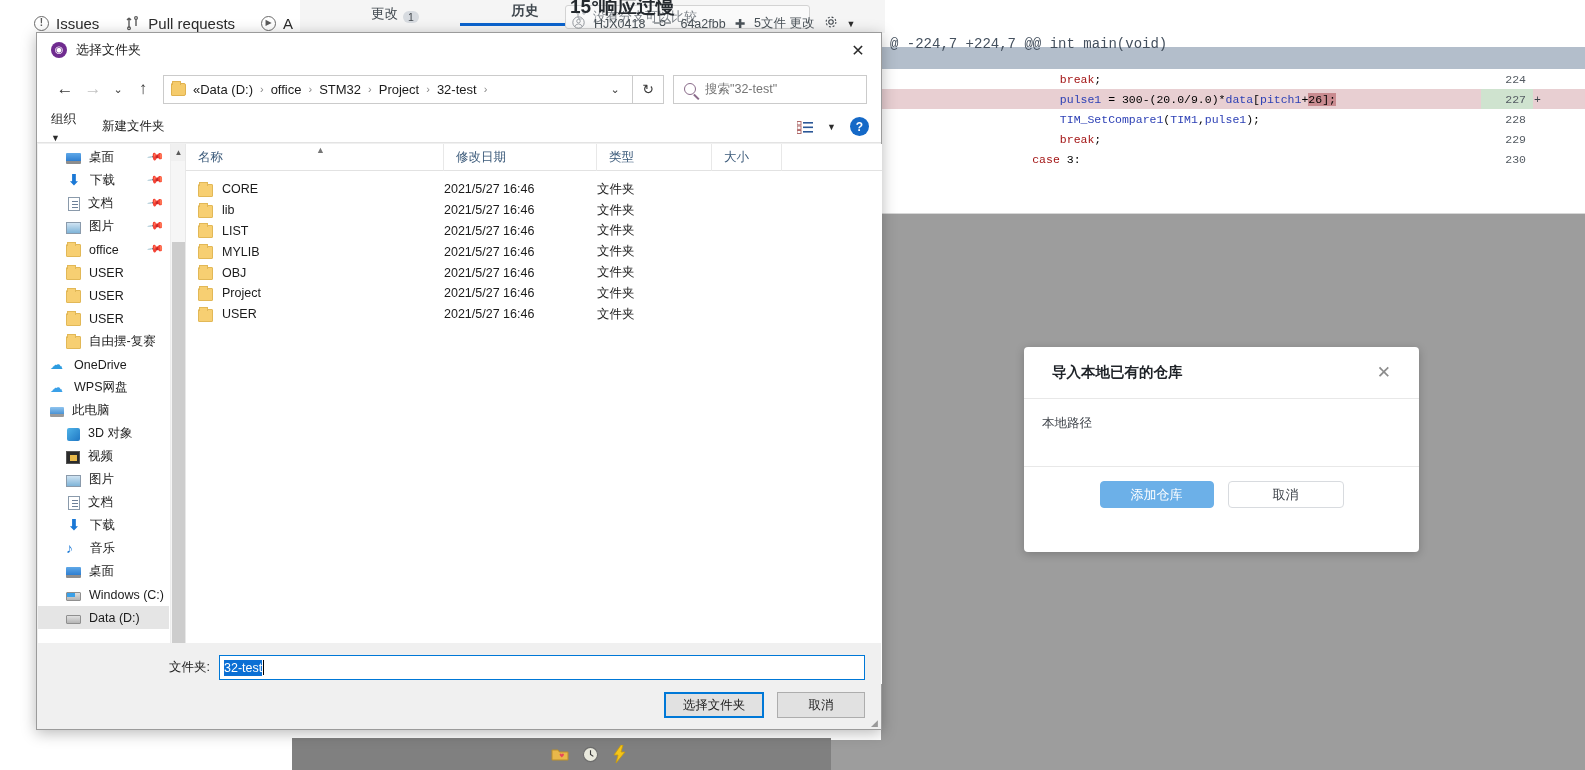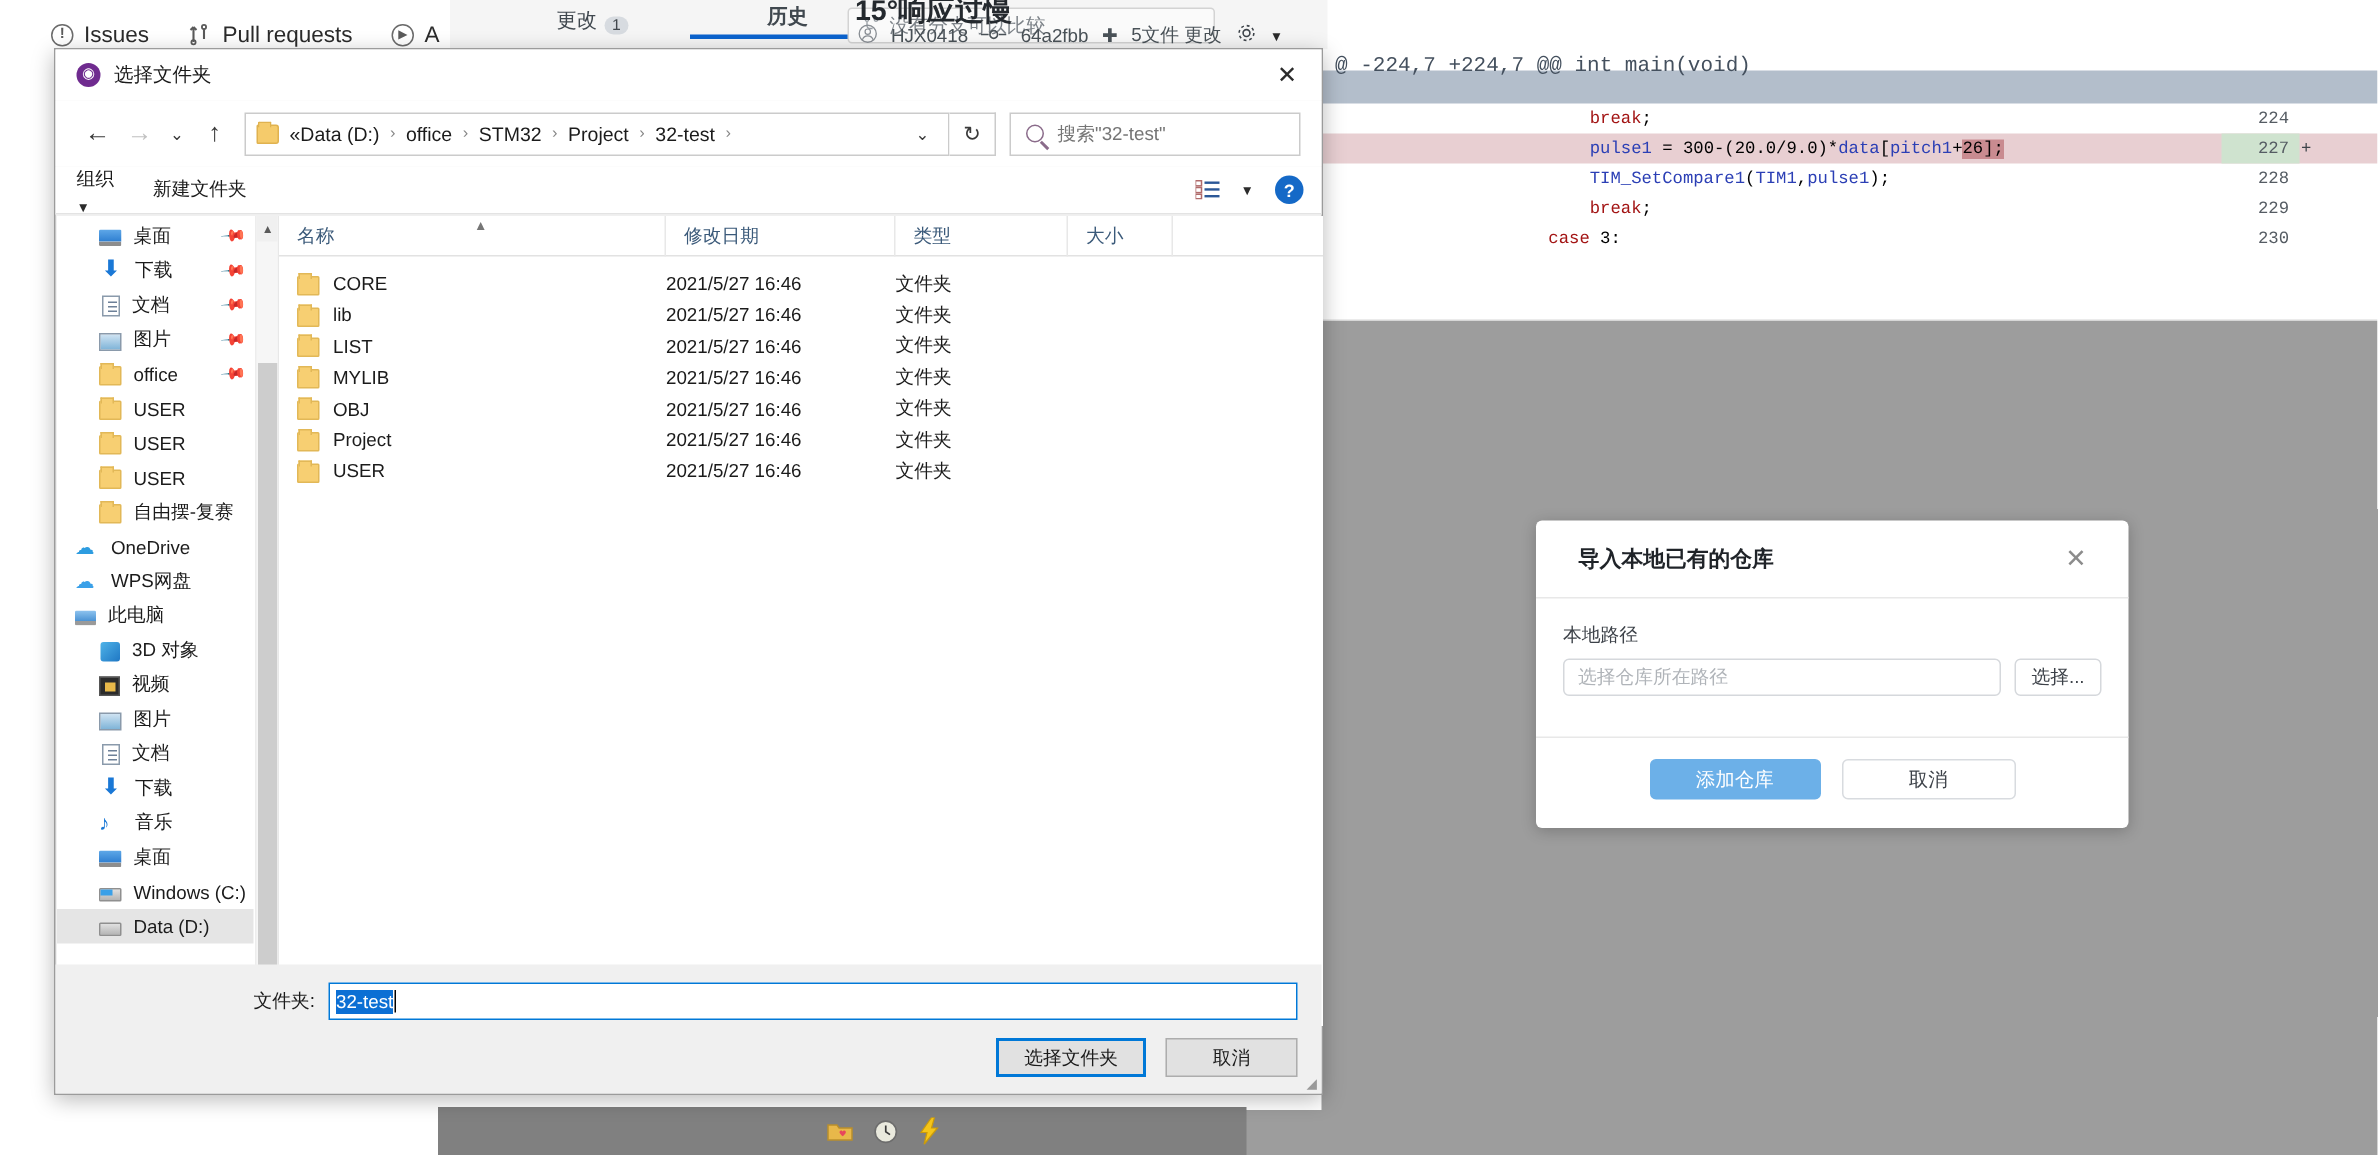--- a/index.html
+++ b/index.html
@@ -352,24 +352,20 @@
     </span>
   </div>
 
   <div class="repo-dlg">
     <div class="repo-head">
       <div class="repo-title">导入本地已有的仓库</div>
       <div class="repo-x">✕</div>
     </div>
     <div class="repo-body">
       <div class="repo-label">本地路径</div>
-      <div class="repo-row">
-        <div class="repo-input">选择仓库所在路径</div>
-        <div class="repo-choose">选择...</div>
-      </div>
     </div>
     <div class="repo-foot">
       <div class="btn-primary">添加仓库</div>
       <div class="btn-plain">取消</div>
     </div>
   </div>
 
   <div class="fp">
 
     <div class="fp-title">

